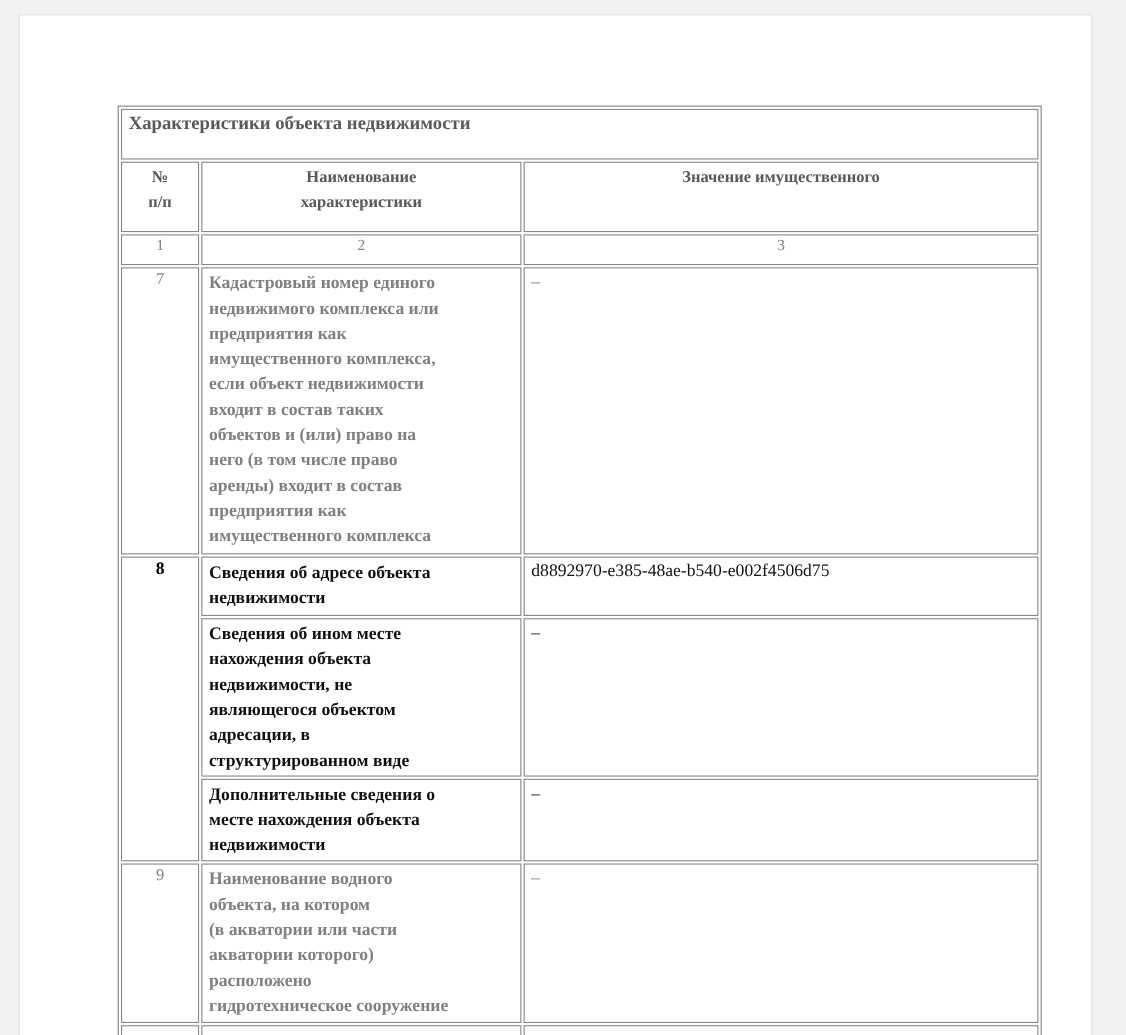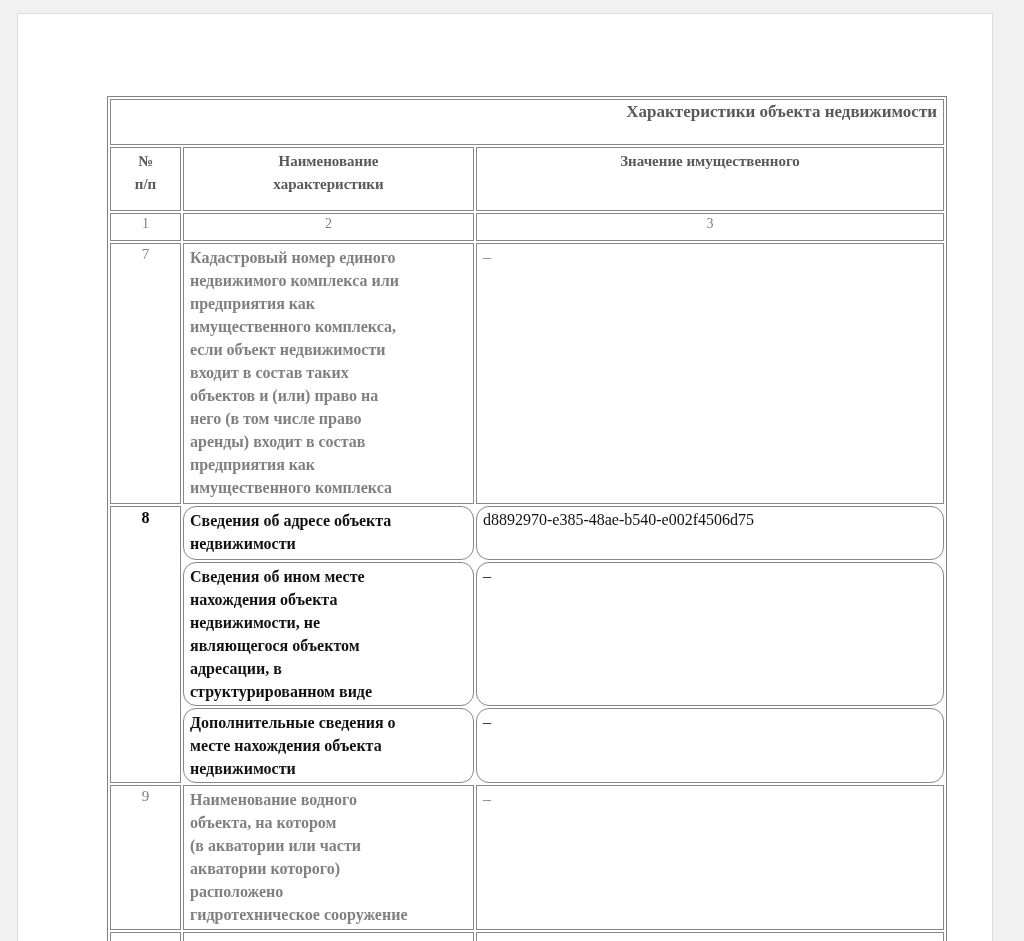--- a/index.html
+++ b/index.html
@@ -26,21 +26,21 @@
     border: 1px solid #808080;
     background: #ffffff;
   }
   table.doc-table td {
     border: 1px solid #888888;
     vertical-align: top;
     padding: 2px 6px;
     overflow: hidden;
   }
   td.title-cell {
-    text-align: right;
+    text-align: left;
     vertical-align: middle;
     font-weight: bold;
     font-size: 17px;
     color: #595959;
   }
   td.hdr-cell {
     text-align: center;
     vertical-align: middle;
     font-weight: bold;
     font-size: 15px;
@@ -71,21 +71,21 @@
     line-height: 23px;
     white-space: pre-line;
     padding-left: 7px;
   }
   td.value-cell {
     font-size: 16px;
     line-height: 21px;
     padding-left: 7px;
   }
   .gray-txt  { color: #808080; }
-  .black-txt { color: #111111; border-radius: 13px; }
+  .black-txt { color: #111111; }
 
   
   td.bb        { border-color: #000000; border-width: 2px; padding: 1px 5px; }
   td.bb.label-cell { padding-left: 6px; }
   td.bb-mid-top    { border-top: 1px solid #808080; }
   td.bb-mid-bottom { border-bottom: 1px solid #808080; }
 </style>
 </head>
 <body>
 

